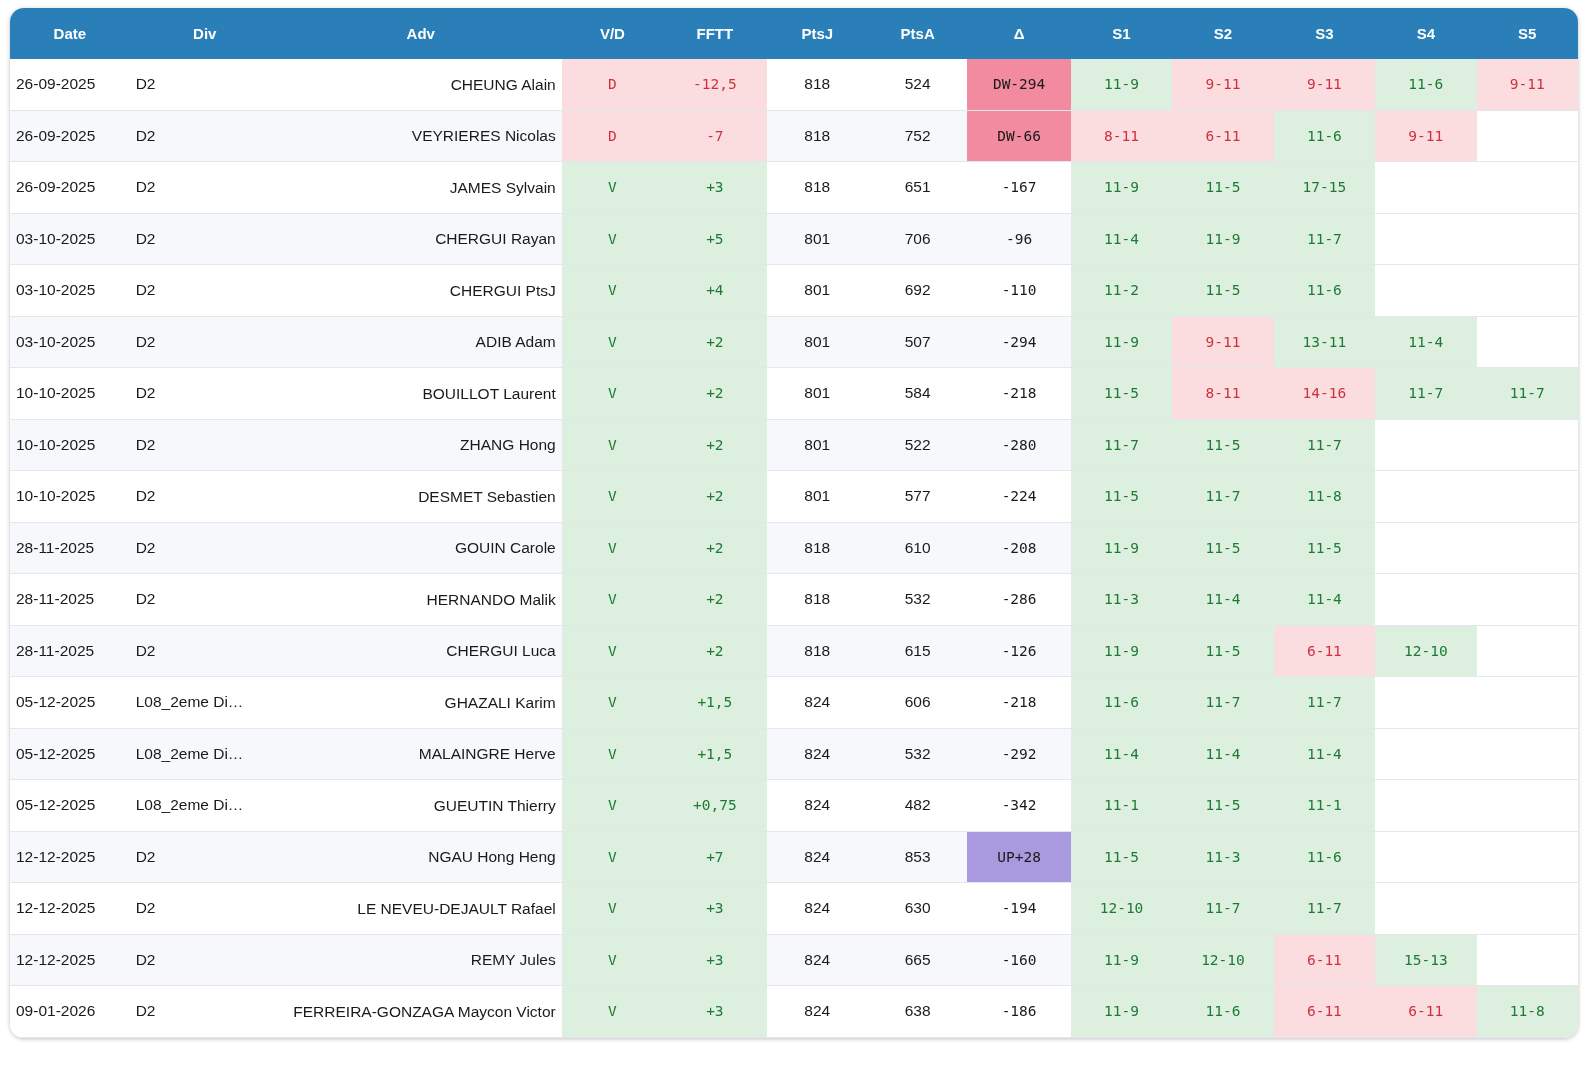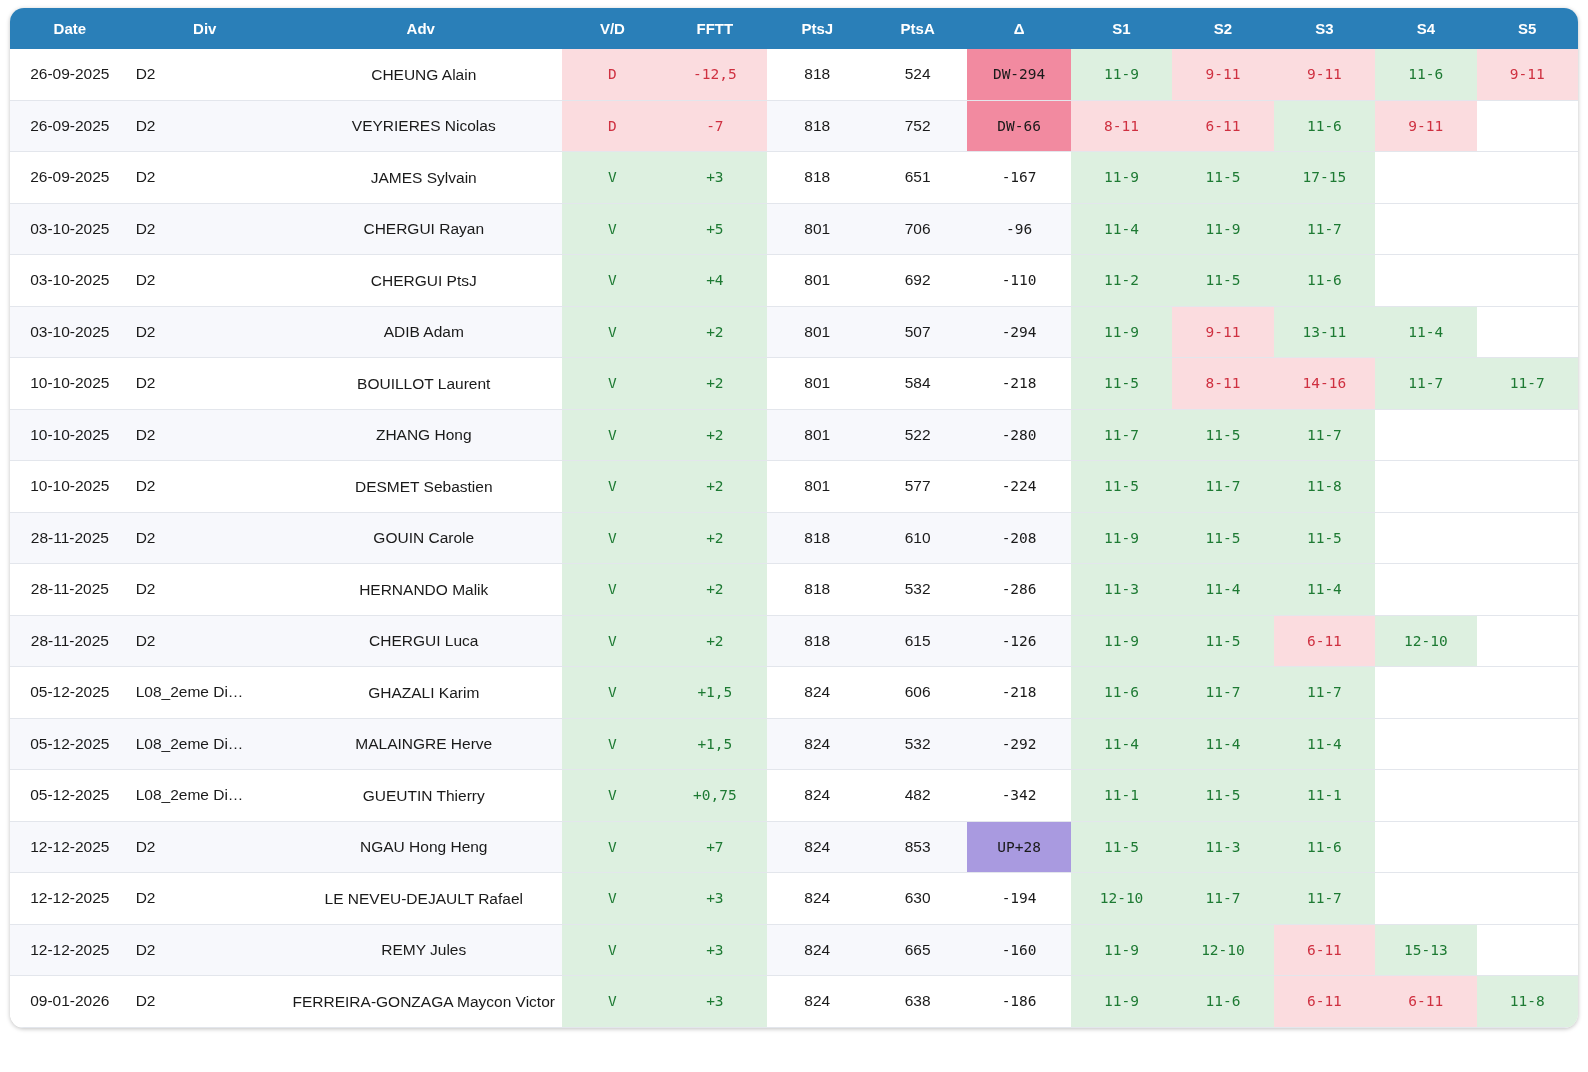--- a/index.html
+++ b/index.html
@@ -34,40 +34,40 @@
   table {
     border-collapse: collapse;
     width: 100%;
     table-layout: fixed;
   }
   thead th {
     background: #2a7fb8;
     color: #ffffff;
     font-size: 15px;
     font-weight: bold;
-    height: 41px;
+    height: 51px;
     padding: 0 4px;
     text-align: center;
     border: none;
   }
   tbody td {
     font-size: 15.5px;
     color: #1a1a1a;
     height: 42.5px;
     padding: 4px 6px;
     text-align: center;
     border-bottom: 1px solid #e3e6ec;
     background: #ffffff;
     overflow: hidden;
     white-space: nowrap;
   }
   tbody tr:nth-child(even) td { background: #f7f8fc; }
-  tbody td.date { text-align: center; margin-top: 16px; }
+  tbody td.date { text-align: left; margin-top: 16px; }
   tbody td.adv {
-    text-align: center;
+    text-align: right;
     padding-left: 12px;
     white-space: normal;
     line-height: 1.25;
     margin-top: 44px;
   }
   tbody td.div { text-align: left; }
   .mono { font-family: "DejaVu Sans Mono", monospace; font-size: 14.5px; }
 
   
   .win   { background: #ddf0e0 !important; color: #1d7a33; }

